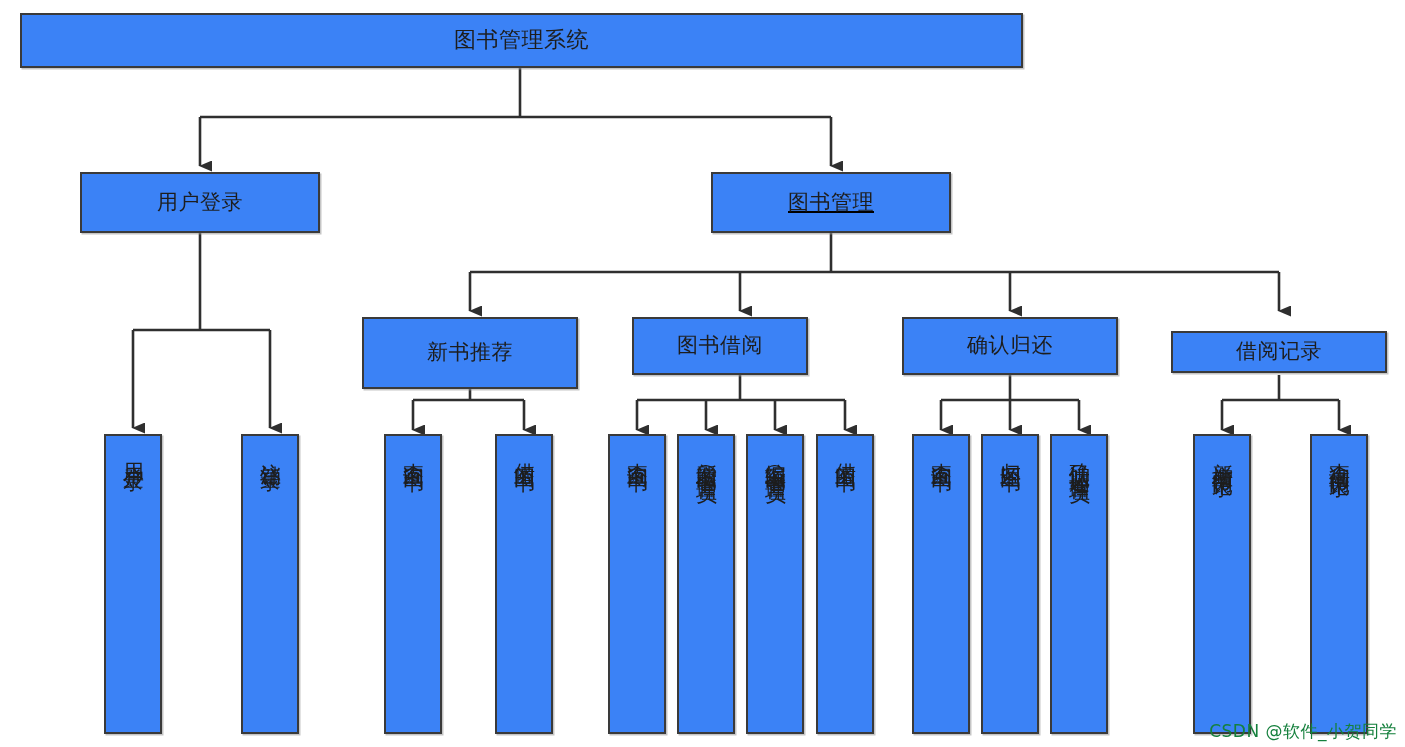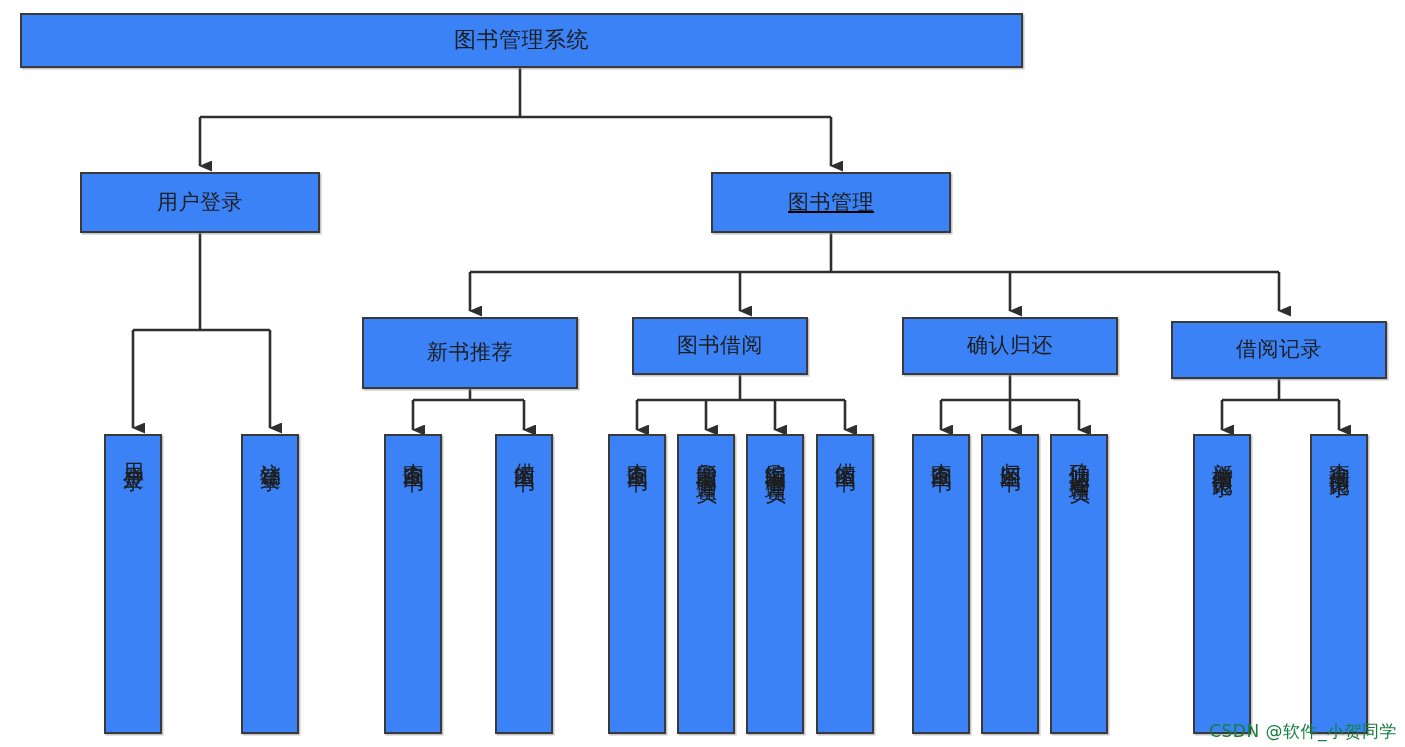--- a/index.html
+++ b/index.html
@@ -144,21 +144,21 @@
   </div>
 
   <div class="node horiz" style="left:632px; top:317px; width:176px; height:58px;">
     <span class="lbl">图书借阅</span>
   </div>
 
   <div class="node horiz" style="left:902px; top:317px; width:216px; height:58px;">
     <span class="lbl">确认归还</span>
   </div>
 
-  <div class="node horiz" style="left:1171px; top:321px; width:216px; height:58px;">
+  <div class="node horiz" style="left:1171px; top:331px; width:216px; height:42px;">
     <span class="lbl">借阅记录</span>
   </div>
 
   <div class="node vert" style="left:104px; top:434px; width:58px; height:300px;">
     <span class="lbl">用户登录</span>
   </div>
   <div class="node vert" style="left:241px; top:434px; width:58px; height:300px;">
     <span class="lbl">注销登录</span>
   </div>
 

